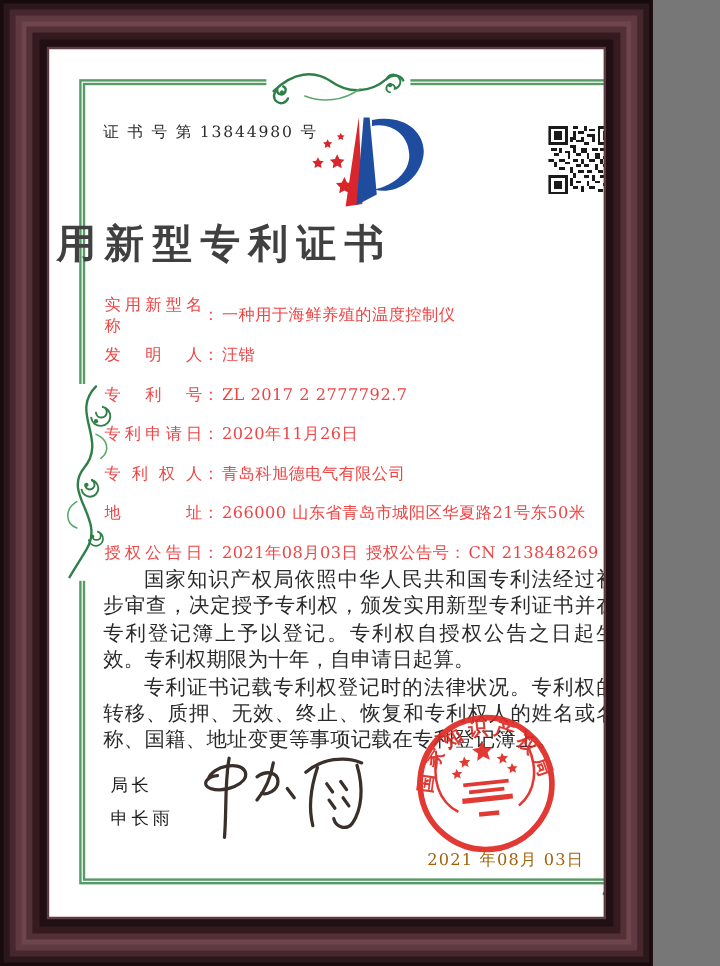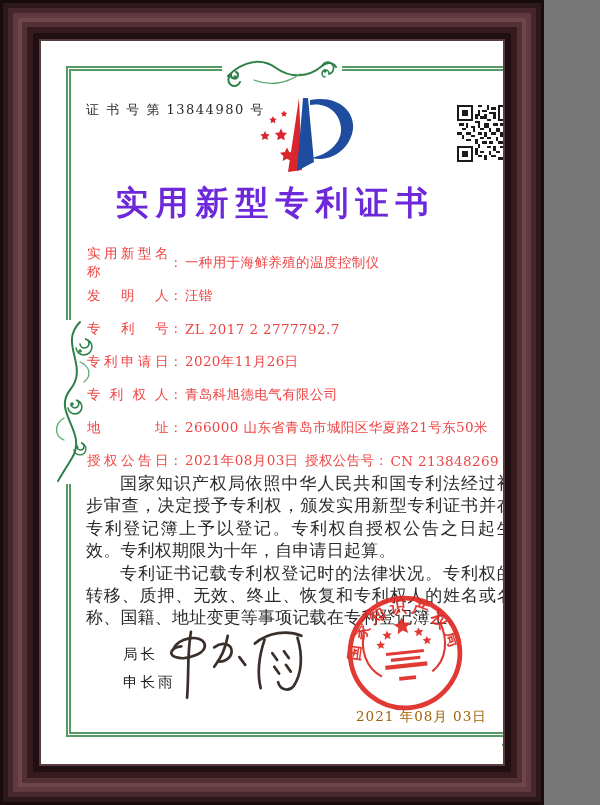--- a/index.html
+++ b/index.html
@@ -18,31 +18,31 @@
       inset 0 0 0 41px #5a3c42;}
   .matte{position:absolute;inset:41px;background:#fff;
     box-shadow:inset 2px 2px 9px rgba(50,25,25,.30), inset -2px -2px 7px rgba(50,25,25,.18);}
   .gborder{position:absolute;left:66px;top:66px;width:467px;height:671px;
     border:5px double #569a66;box-sizing:border-box;}
   .patch{position:absolute;background:#fff;}
   .patch.top{left:222px;top:62px;width:120px;height:13px;}
   .patch.left{left:61px;top:320px;width:14px;height:164px;}
   .abs{position:absolute;}
   .certno{left:86px;top:101px;font-size:13px;letter-spacing:1.5px;color:#2b2b2b;}
-  .title{left:0;right:0;top:181px;text-align:center;font-size:33px;font-weight:bold;
-         letter-spacing:7px;text-indent:7px;color:#6d28d9;}
+  .title{left:0;right:0;top:181px;font-size:33px;font-weight:bold;
+         letter-spacing:7px;text-indent:7px;color:#404040;}
   .fields{left:87px;top:246px;width:430px;font-size:13.5px;color:#ef4444;}
   .f-row{position:relative;height:33px;display:flex;align-items:center;letter-spacing:.4px;}
   .f-label{display:inline-block;width:82px;text-align:justify;text-align-last:justify;}
   .f-sep{margin:0 2px 0 0;}
   .pair2{position:absolute;left:218px;top:0;height:33px;display:flex;align-items:center;}
   .paras{left:86px;top:472px;width:428px;font-size:17px;line-height:22.4px;
          text-align:justify;color:#2a2a2a;letter-spacing:.2px;}
   .paras p{margin:0;text-indent:2em;}
-  .sigrole{left:92px;font-size:14.5px;letter-spacing:3px;color:#222;margin-left:31px;}
+  .sigrole{left:92px;font-size:14.5px;letter-spacing:3px;color:#222;}
   .sealdate{left:356px;top:708px;width:160px;font-size:13.5px;letter-spacing:1px;
             color:#a16207;z-index:4;}
   svg{display:block;}
   .seal{transform:rotate(-6deg);}
 </style>
 </head>
 <body>
 
 <div id="page">
 

